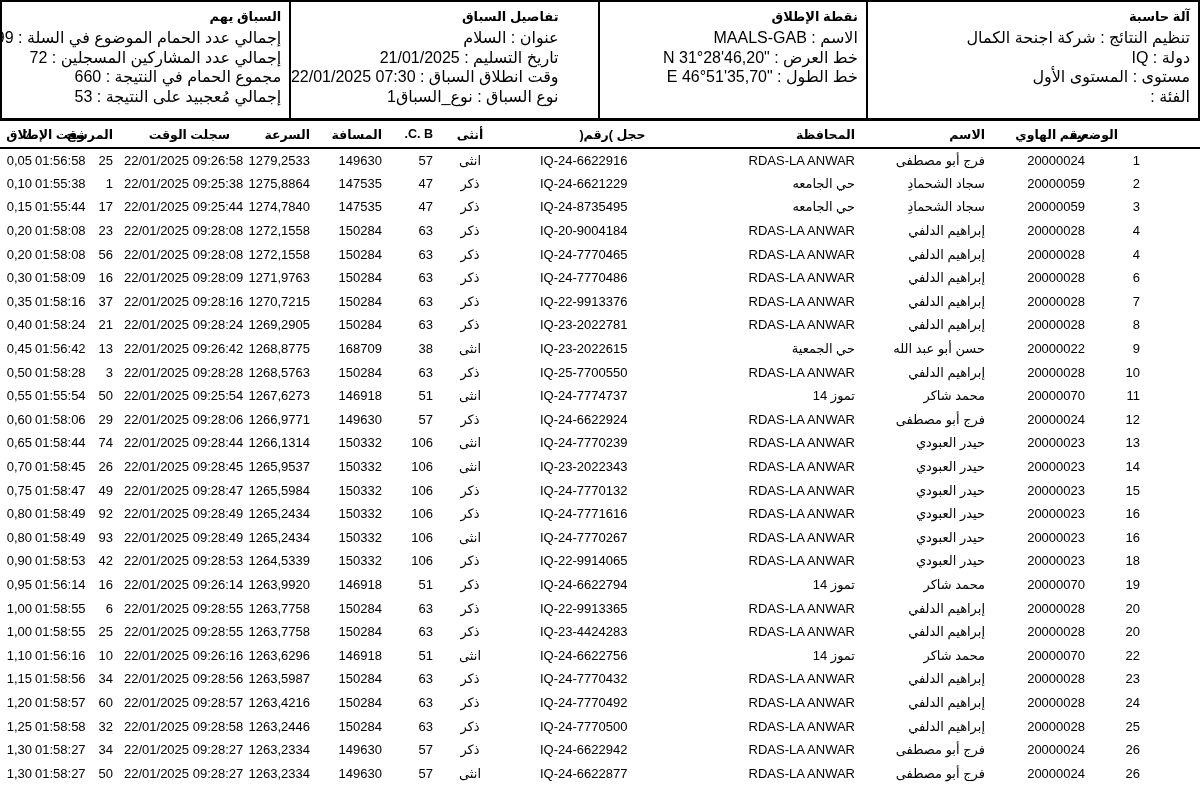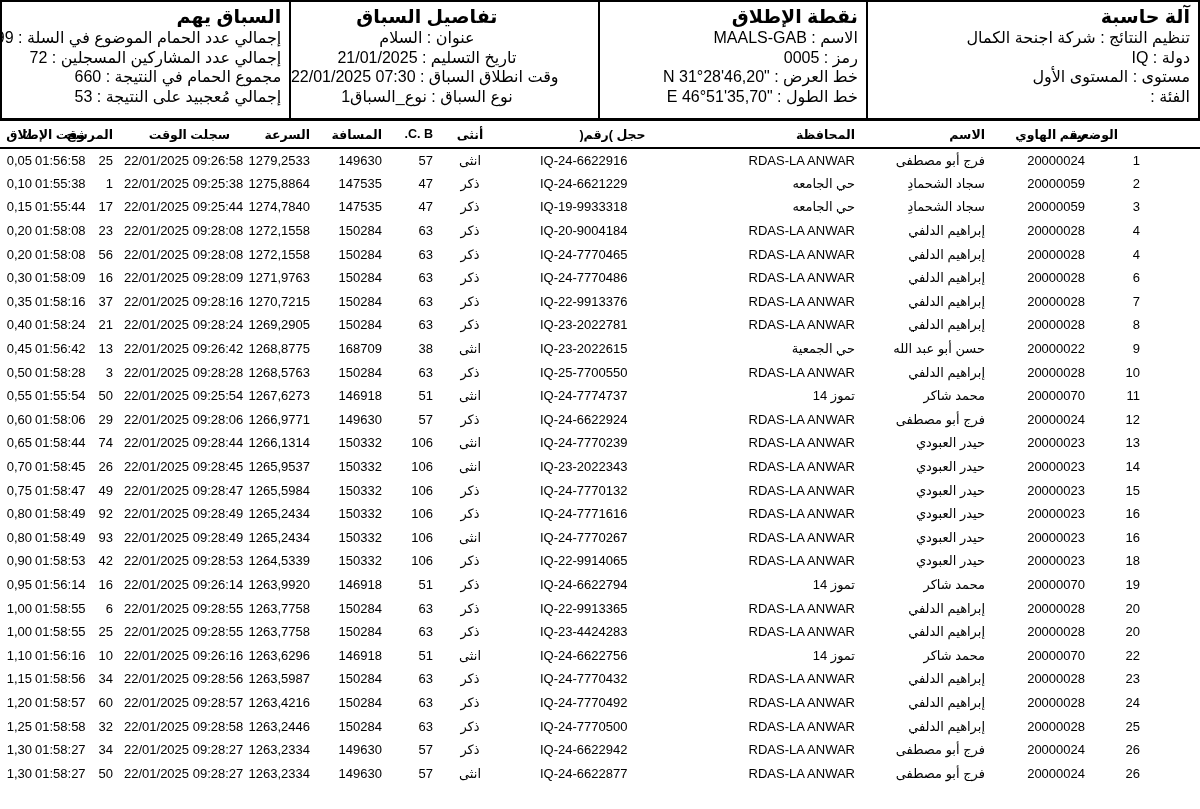--- a/index.html
+++ b/index.html
@@ -14,23 +14,23 @@
   
   .top-header {
     display:flex; direction:rtl; width:1200px; height:121px;
     border-top:2px solid #000; border-bottom:3px solid #000;
     border-left:2px solid #000; border-right:2px solid #000;
   }
   .hbox { border-left:2px solid #000; padding:5px 8px 0 4px; overflow:hidden; }
   .hbox:last-child { border-left:none; }
   .hbox-0 { width:333px; }
   .hbox-1 { width:269px;margin-left:31px; }
-  .hbox-2 { width:278px;text-align:center; }
+  .hbox-2 { width:278px; }
   .hbox-3 { width:288px; }
-  .htitle { font-weight:bold; font-size:19px; line-height:19px; margin-bottom:2px; white-space:nowrap; }
+  .htitle { font-weight:bold; font-size:13px; line-height:19px; margin-bottom:2px; white-space:nowrap; }
   .hline  { font-size:16px; line-height:19.5px; white-space:nowrap; }
   .hline .val { unicode-bidi:isolate; }
   .hline.gapline .val { margin-inline-start:88px; }
 
   
   table.results { width:1200px; border-collapse:collapse; table-layout:fixed; direction:rtl; }
   .results th {
     font-weight:bold; font-size:12.5px; height:27px; vertical-align:middle;
     border-bottom:2px solid #000; white-space:nowrap; overflow:visible; padding:0;
   }
@@ -64,21 +64,20 @@
       <div class="hbox hbox-0">
         <div class="htitle">آلة حاسبة</div>
         <div class="hline"><span class="lbl">تنظيم النتائج : </span><bdi class="val">شركة اجنحة الكمال</bdi></div>
         <div class="hline gapline"><span class="lbl">دولة : </span><bdi class="val">IQ</bdi></div>
         <div class="hline"><span class="lbl">مستوى : </span><bdi class="val">المستوى الأول</bdi></div>
         <div class="hline"><span class="lbl">الفئة : </span><bdi class="val"></bdi></div>
       </div>
       <div class="hbox hbox-1">
         <div class="htitle">نقطة الإطلاق</div>
         <div class="hline"><span class="lbl">الاسم : </span><bdi class="val">MAALS-GAB</bdi></div>
-        <div class="hline"><span class="lbl">رمز : </span><bdi class="val">0005</bdi></div>
         <div class="hline"><span class="lbl">خط العرض : </span><bdi class="val">N 31°28'46,20"</bdi></div>
         <div class="hline"><span class="lbl">خط الطول : </span><bdi class="val">E 46°51'35,70"</bdi></div>
       </div>
       <div class="hbox hbox-2">
         <div class="htitle">تفاصيل السباق</div>
         <div class="hline"><span class="lbl">عنوان : </span><bdi class="val">السلام</bdi></div>
         <div class="hline"><span class="lbl">تاريخ التسليم : </span><bdi class="val">21/01/2025</bdi></div>
         <div class="hline"><span class="lbl">وقت انطلاق السباق : </span><bdi class="val">22/01/2025 07:30</bdi></div>
         <div class="hline"><span class="lbl">نوع السباق : </span><bdi class="val">نوع_السباق1</bdi></div>
       </div>
@@ -152,21 +151,21 @@
           <td dir="ltr">22/01/2025 09:25:38</td>
           <td dir="ltr">1</td>
           <td dir="ltr">01:55:38</td>
           <td dir="ltr">0,10</td>
         </tr>
         <tr>
           <td dir="ltr">3</td>
           <td dir="ltr">20000059</td>
           <td dir="rtl">سجاد الشحمادِ</td>
           <td dir="ltr">حي الجامعه</td>
-          <td dir="ltr">IQ-19-9933318</td>
+          <td dir="ltr">IQ-24-8735495</td>
           <td dir="rtl">ذكر</td>
           <td dir="ltr">47</td>
           <td dir="ltr">147535</td>
           <td dir="ltr">1274,7840</td>
           <td dir="ltr">22/01/2025 09:25:44</td>
           <td dir="ltr">17</td>
           <td dir="ltr">01:55:44</td>
           <td dir="ltr">0,15</td>
         </tr>
         <tr>

